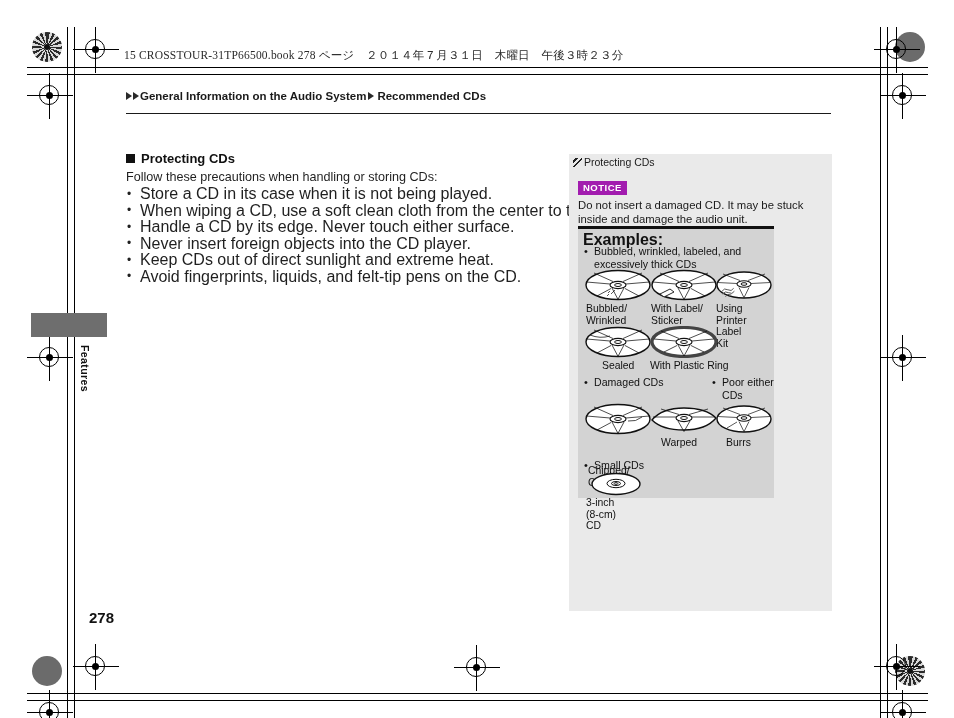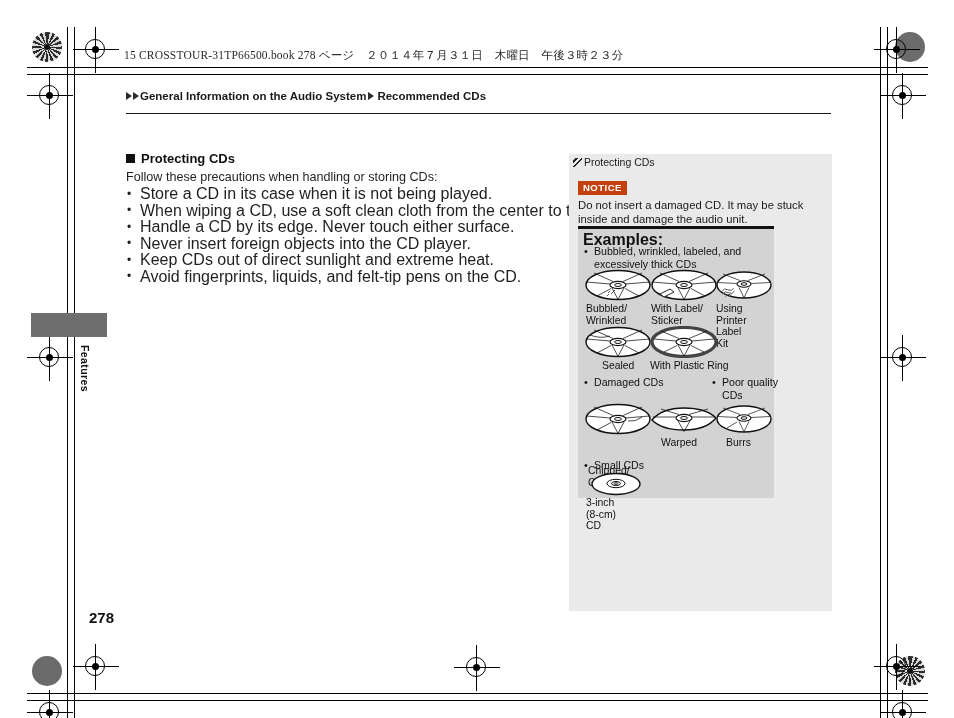--- a/index.html
+++ b/index.html
@@ -233,21 +233,21 @@
   }
 
   .notice-wrap {
     position: absolute;
     left: 9px;
     top: 23px;
     width: 250px;
   }
   .notice-badge {
     display: inline-block;
-    background: #c2410c;
+    background: #a21caf;
     color: #fff;
     font-size: 9.5px;
     font-weight: 600;
     letter-spacing: 0.5px;
     padding: 1px 5px 2px 5px;
   }
   .notice-text {
     margin-top: 3px;
     font-size: 11.3px;
     line-height: 14.4px;
@@ -549,21 +549,21 @@
           <path d="M57 5 L39 12.5"></path>
         <path d="M14 26 L27 19.5"></path>
           <path d="M54 26 L41 19.5"></path>
       </g>
     </svg>
 
     <div class="cap" style="left:24px; top:131px;text-align:center;" data-interactable="false">Sealed</div>
     <div class="cap" style="left:72px; top:131px;" data-interactable="false">With Plastic Ring</div>
 
     <div class="ex-bullet" style="left:5px; top:147px;" data-interactable="false">Damaged CDs</div>
-    <div class="ex-bullet" style="left:133px; top:147px; width:60px;" data-interactable="false">Poor quality CDs</div>
+    <div class="ex-bullet" style="left:133px; top:147px; width:60px;" data-interactable="false">Poor either CDs</div>
 
     <svg class="cd-fig" data-interactable="false" style="left:6px; top:174px;" width="68" height="32" viewBox="0 0 68 32">
       <ellipse cx="34" cy="16" rx="32" ry="14.5" fill="#ffffff" stroke="#111" stroke-width="1.4"></ellipse>
       <ellipse cx="34" cy="16" rx="8" ry="3.6" fill="#ffffff" stroke="#111" stroke-width="1.1"></ellipse>
       <ellipse cx="34" cy="16" rx="3.4" ry="1.5" fill="#ffffff" stroke="#111" stroke-width="1"></ellipse>
       <g stroke="#111" stroke-width="0.75" fill="none">
         <path d="M34 30.4 L28 19"></path>
           <path d="M34 30.4 L40 19"></path>
         <path d="M2.5 13 L26 15"></path>
           <path d="M65.5 13 L42 15"></path>

